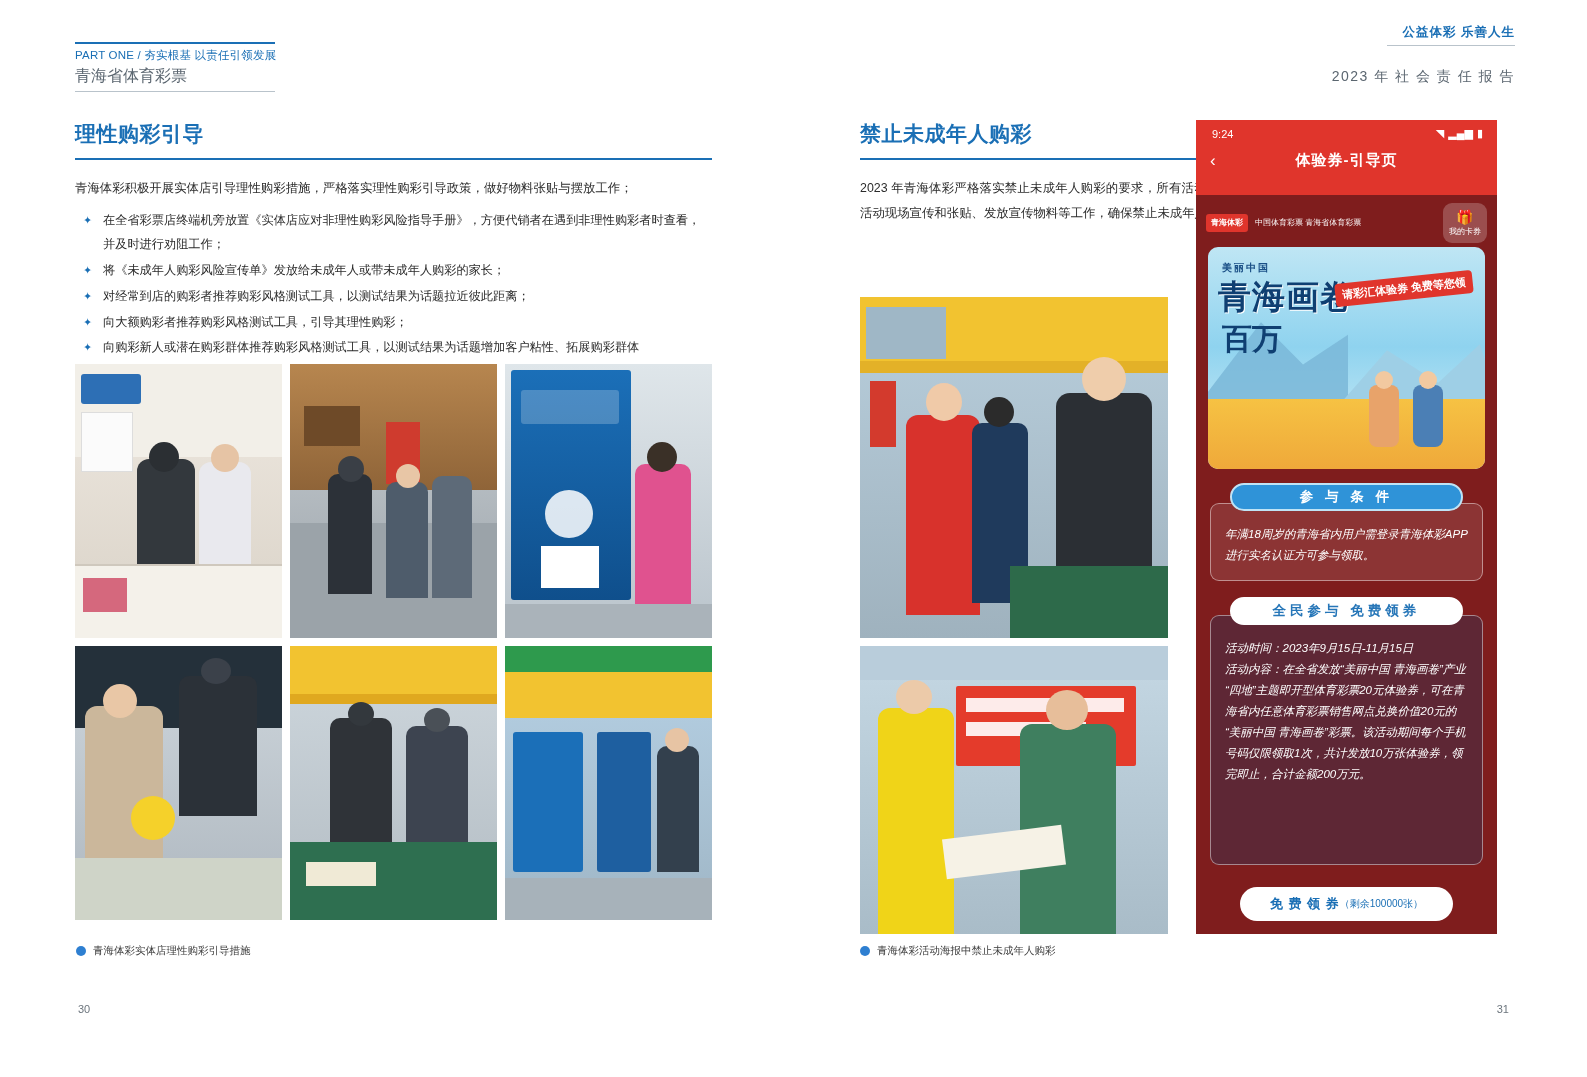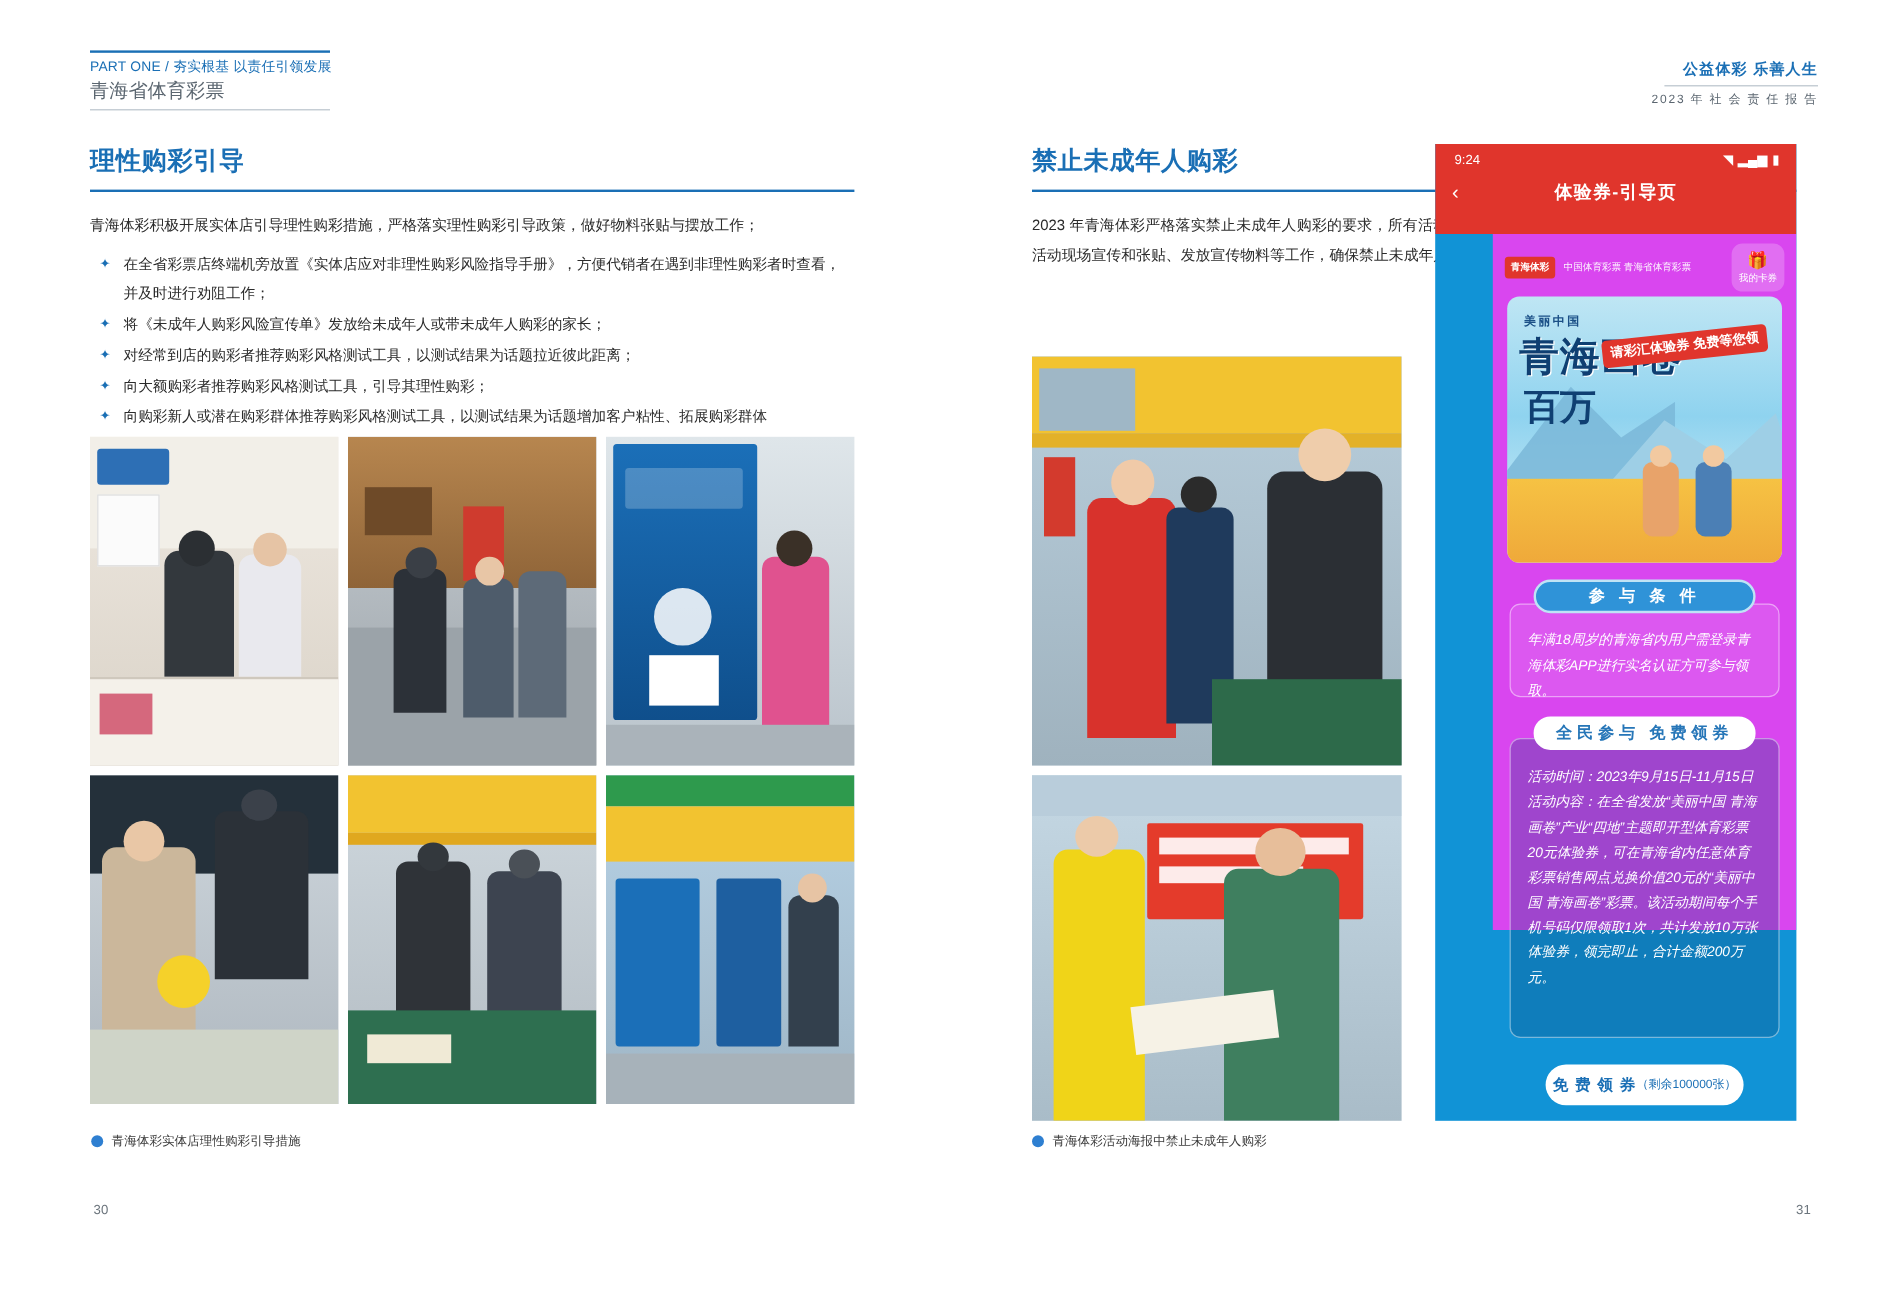--- a/index.html
+++ b/index.html
@@ -27,27 +27,27 @@
     font-size: 11.5px; color: #1a6fb5; letter-spacing: .2px; white-space: nowrap;
   }
   .hdr-left .ln2 {
     font-size: 16px; color: #5b6670; margin-top: 3px;
   }
   .hdr-left .rule-bot {
     border-bottom: 1px solid #b9c3cb; width: 200px; margin-top: 4px;
   }
 
   .hdr-right {
-    position: absolute; right: 72px; top: 50px; text-align: right;
+    position: absolute; right: 72px; top: 24px; text-align: right;
   }
   .hdr-right .r1 {
     font-size: 12.5px; font-weight: bold; color: #1a6fb5; letter-spacing: 1px;
   }
   .hdr-right .r2 {
-    font-size: 10px; color: #5b6670; margin-top: 4px; letter-spacing: 1.5px;
+    font-size: 14px; color: #5b6670; margin-top: 22px; letter-spacing: 1.5px;
   }
   .hdr-right .rule {
     border-bottom: 1px solid #b9c3cb; margin-top: 4px; width: 128px; margin-left: auto;
   }
 
   
   .col-left  { position: absolute; left: 75px;  top: 120px; width: 637px; }
   .col-right { position: absolute; left: 860px; top: 120px; width: 637px; }
 
   h2.sect {
@@ -111,21 +111,21 @@
     padding: 7px 14px 0 16px; font-size: 11px;
   }
   .status .rt { display: flex; align-items: center; gap: 4px; }
   .nav {
     display: flex; align-items: center; justify-content: center;
     height: 40px; position: relative;
   }
   .nav .title { font-size: 15px; font-weight: bold; letter-spacing: 1px; }
   .nav .back { position: absolute; left: 14px; font-size: 17px; line-height: 1; }
 
-  .phone-body { position: relative; height: 580px; background: #d946ef; margin-left: 48px; }
+  .phone-body { position: relative; height: 739px; background: #7f1d1d; }
 
   .brandbar {
     position: absolute; top: 6px; left: 10px; right: 10px; height: 44px;
     display: flex; align-items: center; justify-content: space-between;
   }
   .brandbar .lgroup { display: flex; align-items: center; gap: 7px; }
   .logo-red {
     background: #e0352c; color: #fff; font-size: 8px; font-weight: bold;
     padding: 4px 5px; border-radius: 3px; line-height: 1.15; text-align: center;
   }

